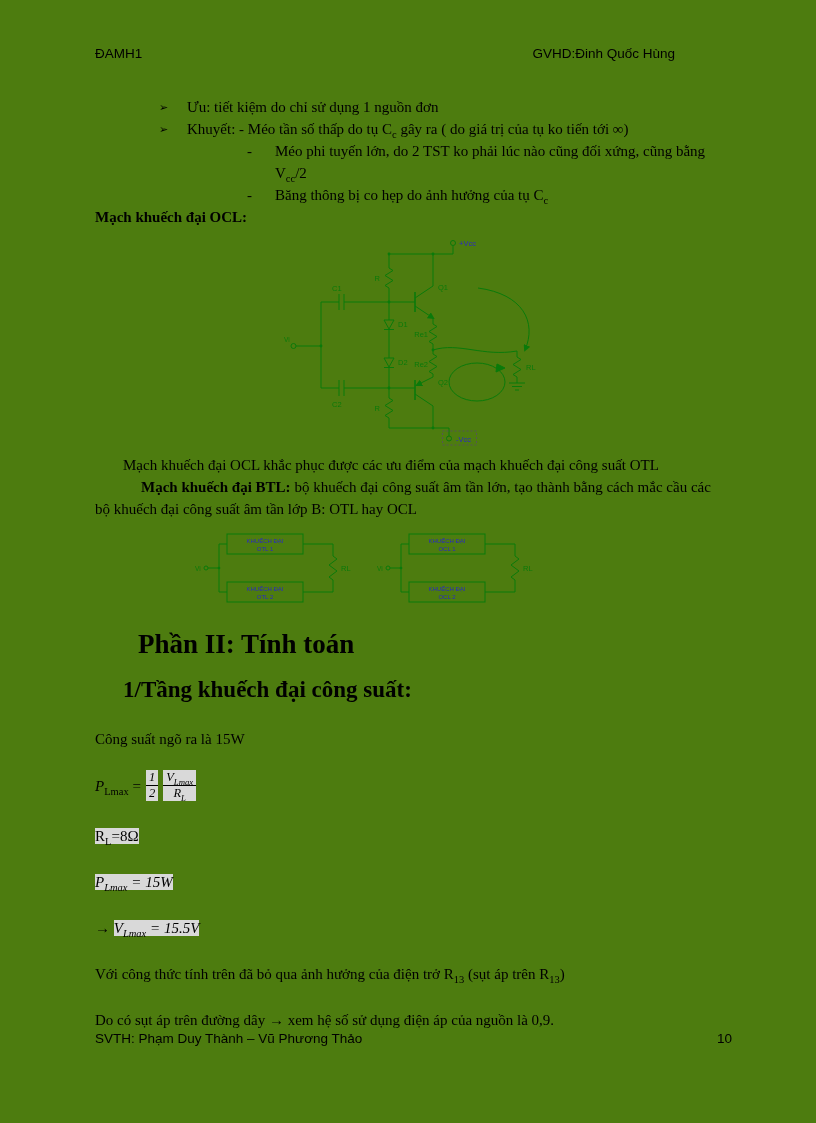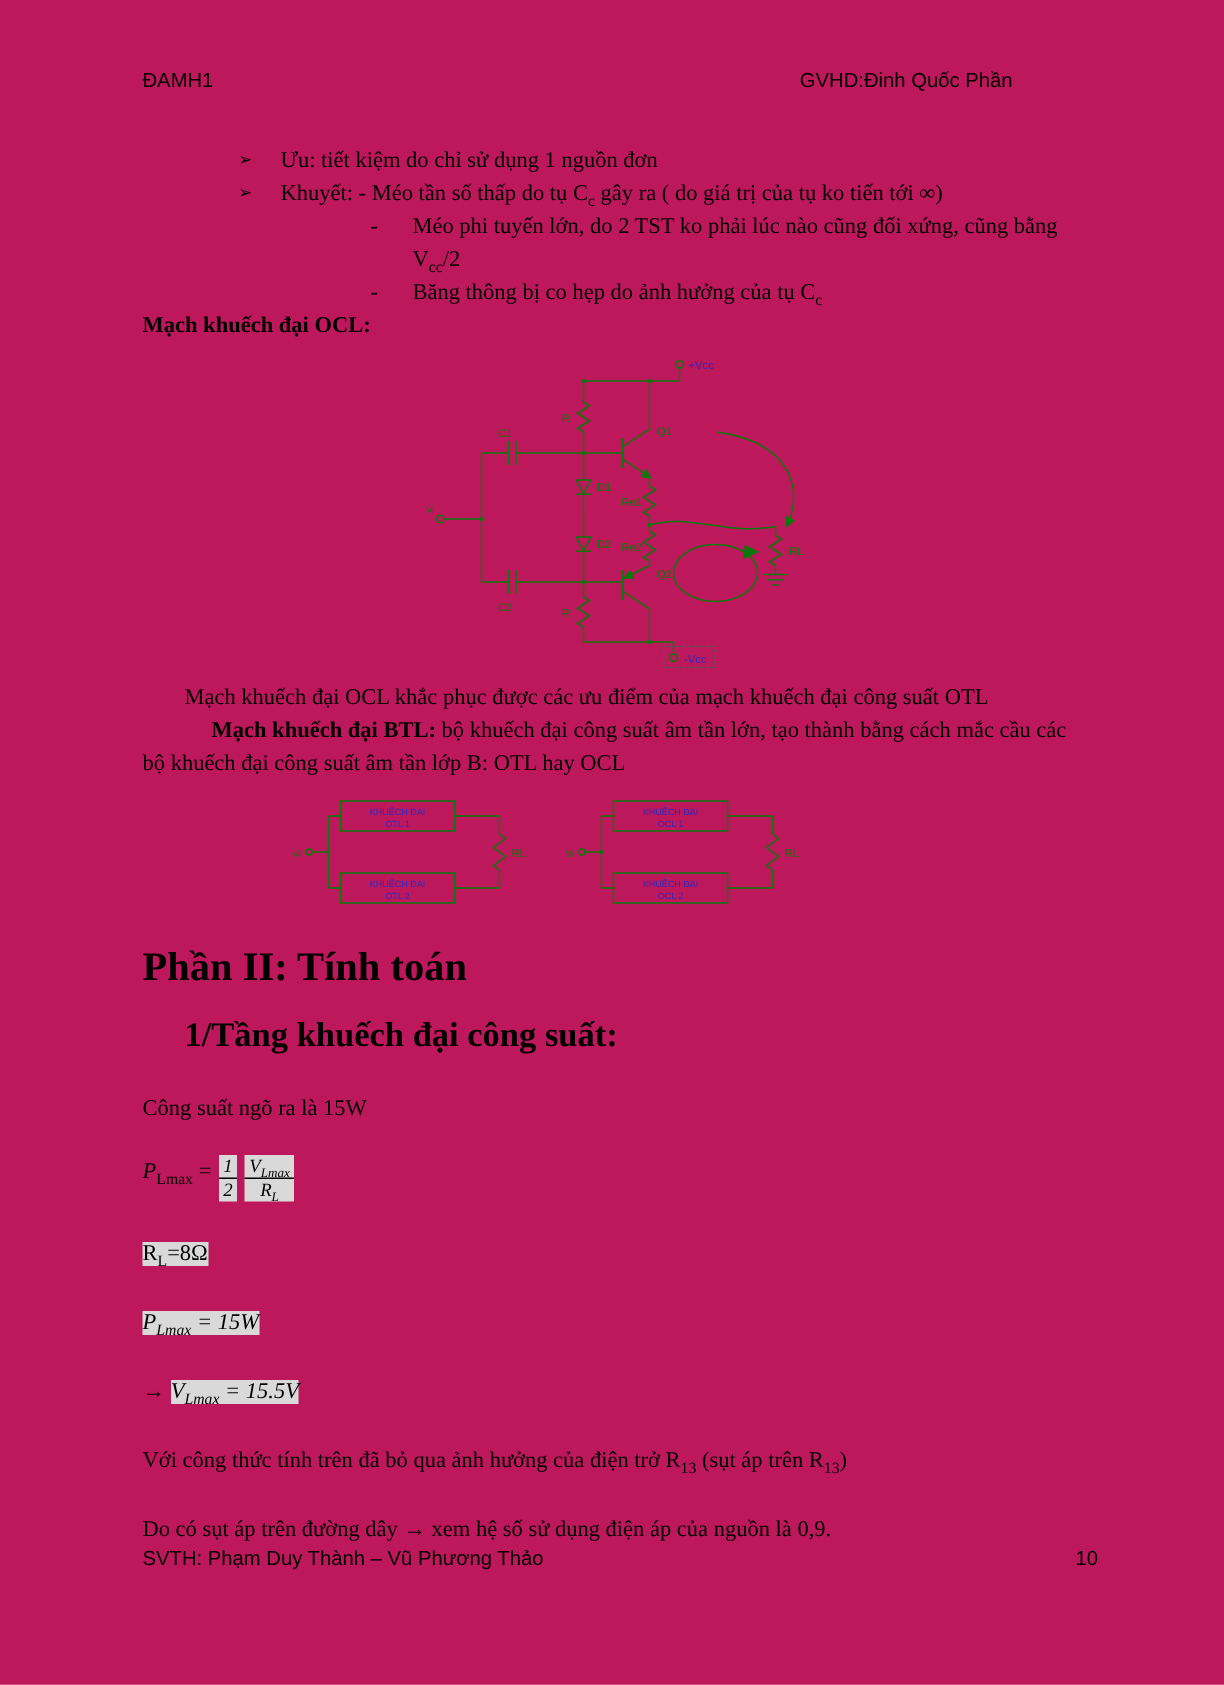--- a/index.html
+++ b/index.html
@@ -1,21 +1,21 @@
 <!DOCTYPE html>
 <html><head>
 <meta charset="utf-8">
 <style>
   * { box-sizing: border-box; }
   html, body { margin: 0; padding: 0; }
   body {
     width: 816px; height: 1123px; background: #ffffff;
     font-family: "Liberation Serif", serif; color: #000;
   }
-  .page { position: relative; width: 816px; height: 1123px; background: #be185d; overflow: hidden; }
+  .page { position: relative; width: 816px; height: 1123px; background: #4d7c0f; overflow: hidden; }
 
   .hdr {
     position: absolute; top: 46px; left: 95px; right: 95px;
     display: flex; justify-content: space-between;
     font-family: "Liberation Sans", sans-serif; font-size: 13.5px;
   }
   .hdr .hdr-right { margin-right: 46px; }
 
   .ftr {
     position: absolute; top: 1031px; left: 95px; right: 84px;
@@ -30,44 +30,44 @@
 
   .row { display: flex; }
   .bullet-marker { width: 28px; margin-left: 64px; font-size: 11px; flex: none; }
   .dash-marker { width: 28px; margin-left: 152px; flex: none; }
   .vcc2-line { margin-left: 180px; }
   .bold { font-weight: bold; }
 
   .ocl-svg { display: block; margin: 2px 0 2px 186px; }
   .btl-svg { display: block; margin: 6px 0 0 98px; }
 
-  .sec-title { font-size: 27px; font-weight: bold; margin-top: 16px; line-height: 34px; }
+  .sec-title { font-size: 27px; font-weight: bold; margin-top: 16px; line-height: 34px; margin-left: 43px; }
   .sec-sub { font-size: 23px; font-weight: bold; margin: 16px 0 0 28px; line-height: 25px; }
 
   .calc-line { margin-top: 24px; }
   .mathit { font-style: italic; }
   .shade { background: #d9d9d9; }
-  .formula { margin-top: 20px; display: flex; gap: 5px; }
+  .formula { margin-top: 20px; display: flex; align-items: center; gap: 5px; }
   .frac { display: inline-block; text-align: center; font-style: italic; font-size: 12.5px; vertical-align: middle; }
   .frac .num { display: block; border-bottom: 1px solid #000; padding: 0 3px; line-height: 15px; }
   .frac .den { display: block; padding: 0 3px; line-height: 15px; }
 
   svg text { font-family: "Liberation Sans", sans-serif; font-size: 7.5px; fill: #0a7a0a; }
   svg text.blue { fill: #2a2ac0; }
   svg text.box-label { font-size: 6px; fill: #2a2ac0; text-anchor: middle; }
   svg text.tiny { font-size: 6.5px; }
 </style>
 </head>
 <body>
 
 <div class="page">
 
   <div class="hdr">
     <span>ĐAMH1</span>
-    <span class="hdr-right">GVHD:Đinh Quốc Phần</span>
+    <span class="hdr-right">GVHD:Đinh Quốc Hùng</span>
   </div>
 
   <div class="content">
 
 
     <div class="row nw">
       <span class="bullet-marker">➢</span>
       <span>Ưu: tiết kiệm do chỉ sử dụng 1 nguồn đơn</span>
     </div>
 

